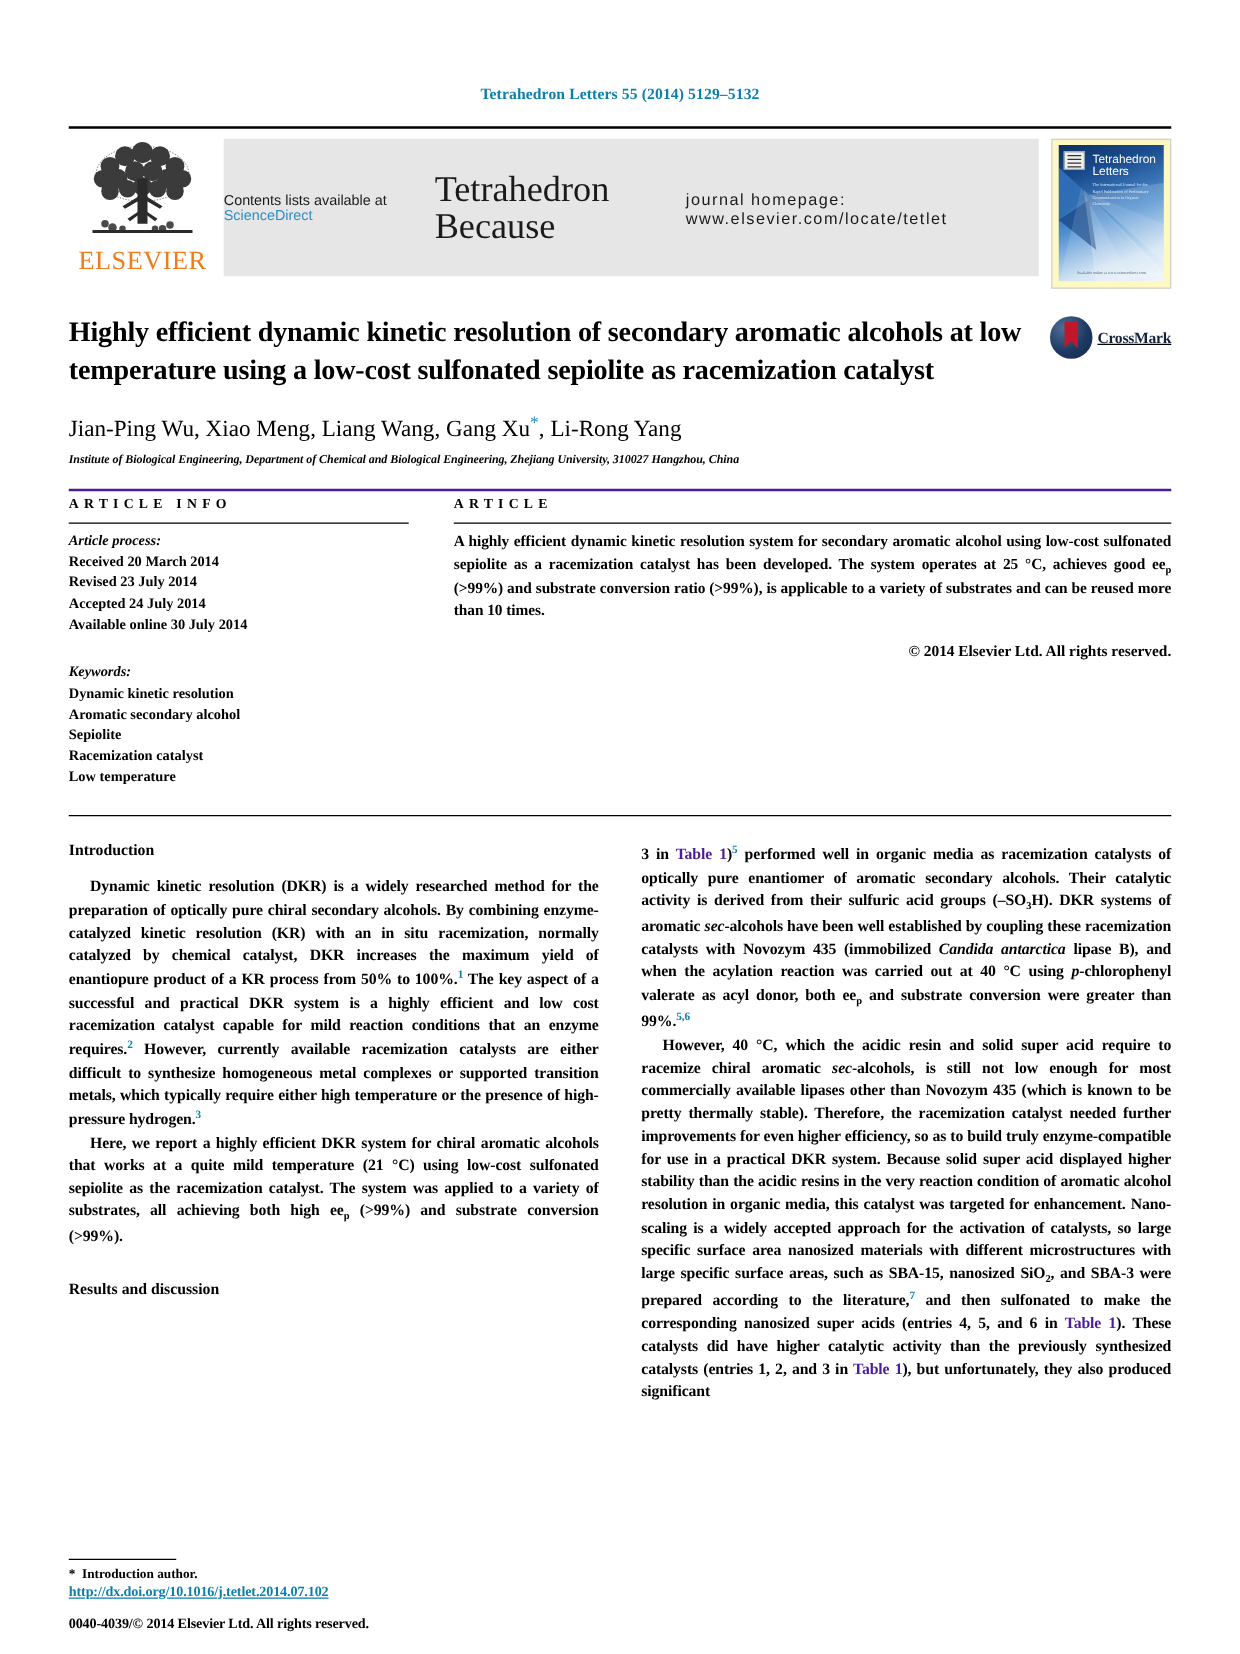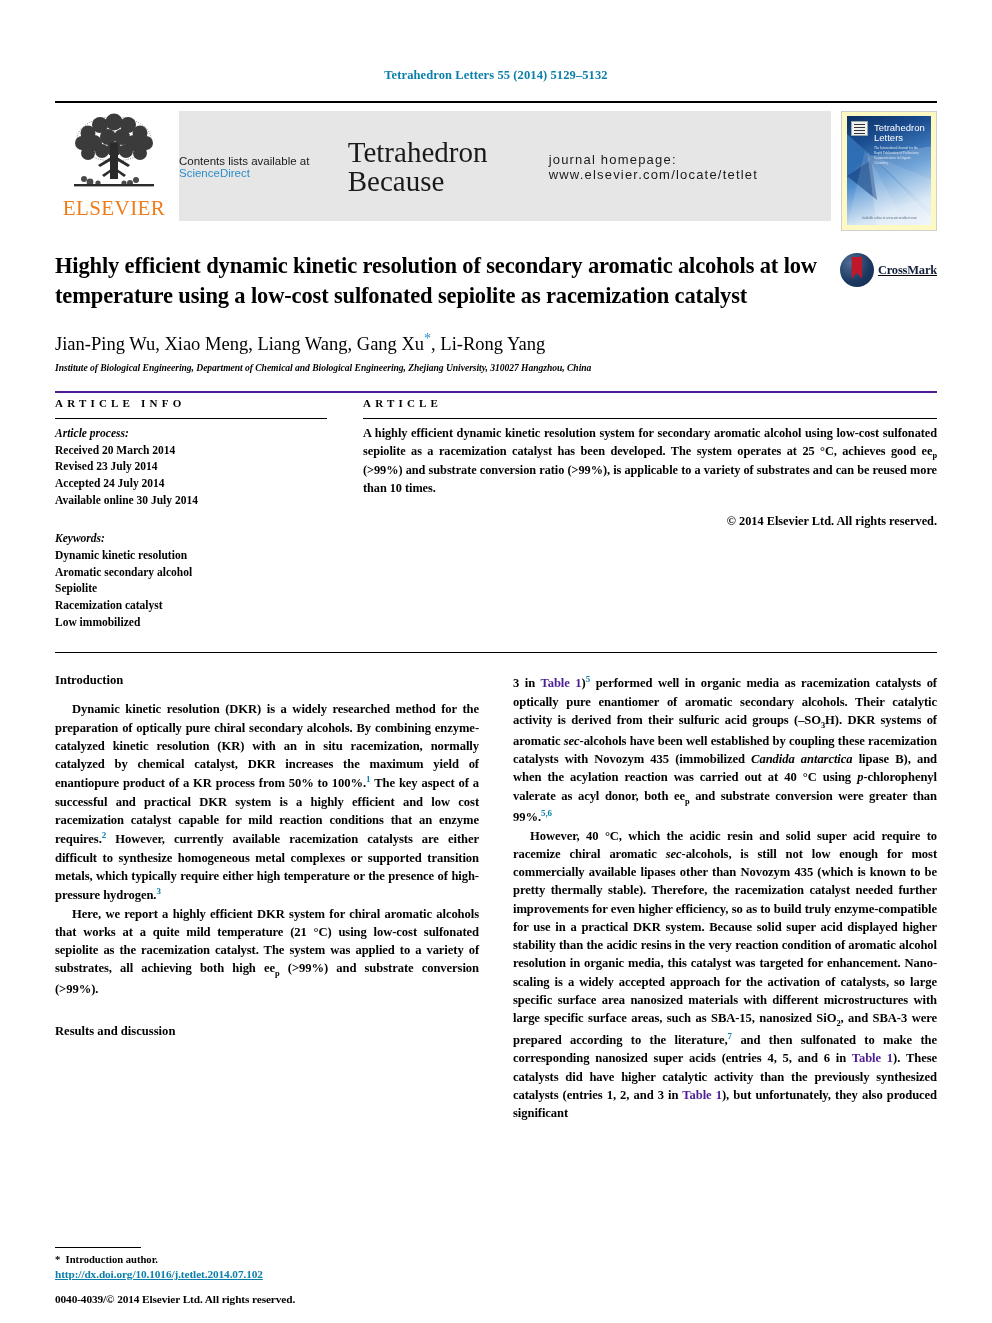--- a/index.html
+++ b/index.html
@@ -439,21 +439,21 @@
       <div class="hist-line">Revised 23 July 2014</div>
       <div class="hist-line">Accepted 24 July 2014</div>
       <div class="hist-line">Available online 30 July 2014</div>
 
       <div class="kw-block">
         <div class="kw-head">Keywords:</div>
         <div class="kw-item">Dynamic kinetic resolution</div>
         <div class="kw-item">Aromatic secondary alcohol</div>
         <div class="kw-item">Sepiolite</div>
         <div class="kw-item">Racemization catalyst</div>
-        <div class="kw-item">Low immobilized</div>
+        <div class="kw-item">Low temperature</div>
       </div>
     </div>
 
     <div class="col-abstract">
       <div class="sect-label">ARTICLE</div>
       <div class="rule-thin"></div>
       <div class="abstract-body"><span>A highly efficient dynamic kinetic resolution system for secondary aromatic alcohol using low-cost sulfonated sepiolite as a racemization catalyst has been developed. The system operates at 25 °C, achieves good ee</span><sub>p</sub><span> (&gt;99%) and substrate conversion ratio (&gt;99%), is applicable to a variety of substrates and can be reused more than 10 times.</span></div>
       <div class="copyright">© 2014 Elsevier Ltd. All rights reserved.</div>
     </div>
   </div>

